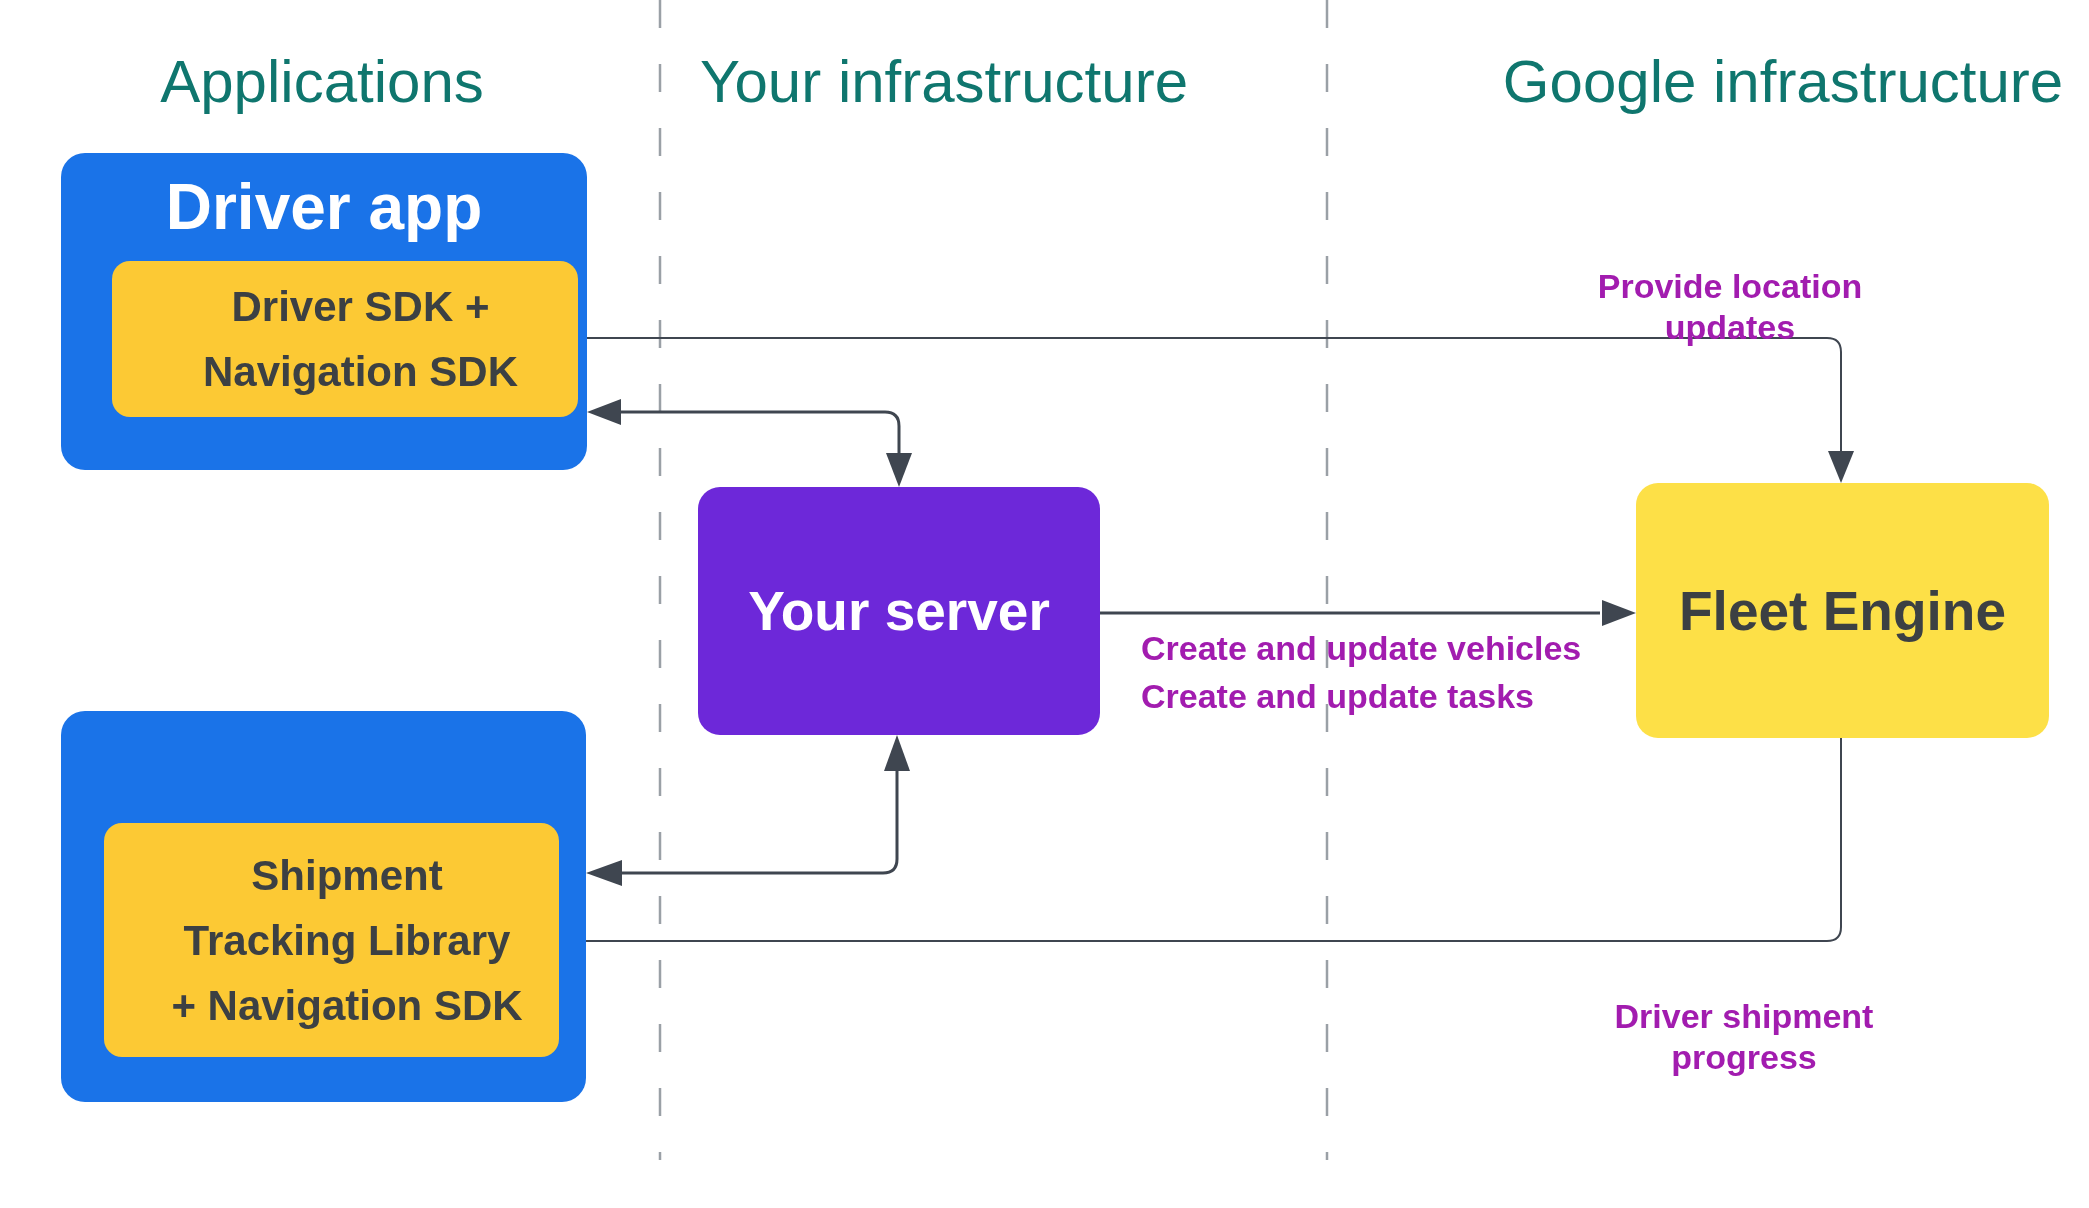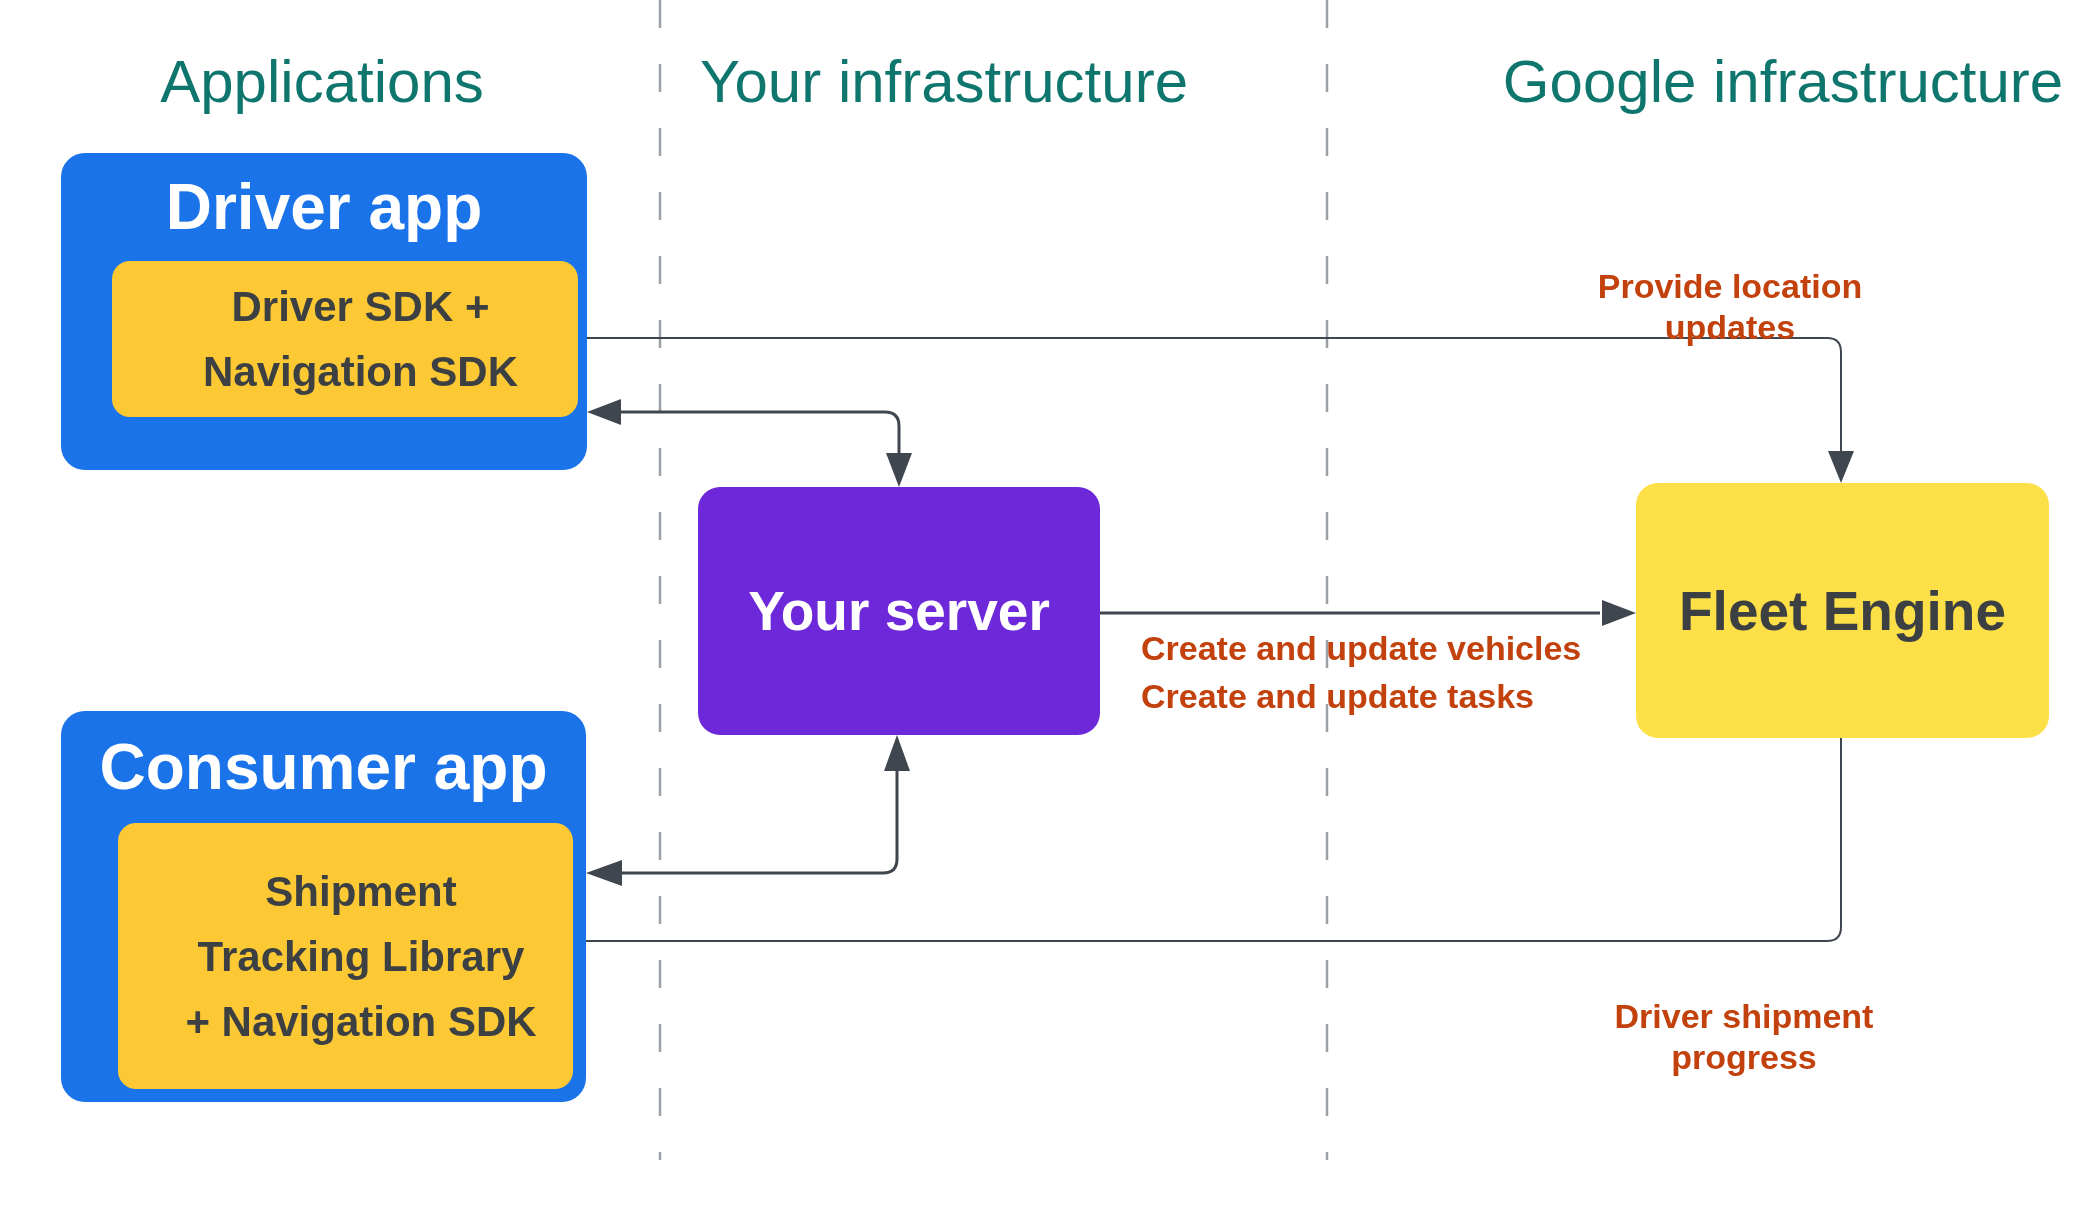--- a/index.html
+++ b/index.html
@@ -69,21 +69,21 @@
     justify-content: center;
     font-weight: 700;
     font-size: 55px;
     white-space: nowrap;
     border-radius: 22px;
   }
   .server-node { background: #6d28d9; color: #ffffff; }
   .fleet-node  { background: #fde047; color: #3c4043; }
   .edge-label {
     position: absolute;
-    color: #c2410c;
+    color: #a21caf;
     font-weight: 700;
     font-size: 34px;
     line-height: 48px;
     white-space: pre-line;
   }
   .edge-label.centered {
     transform: translateX(-50%);
     text-align: center;
     line-height: 41px;
   }
@@ -121,22 +121,21 @@
   <div class="col-header" style="left:944px;">Your infrastructure</div>
   <div class="col-header" style="left:1783px;">Google infrastructure</div>
 
   <div class="node blue-box" style="left:61px; top:153px; width:526px; height:317px;">
     <div class="app-title" style="height:108px;">Driver app</div>
     <div class="sdk-box yellow-box" style="left:51px; top:108px; width:435px; height:156px;">Driver SDK +
 Navigation SDK</div>
   </div>
 
   <div class="node blue-box" style="left:61px; top:711px; width:525px; height:391px;">
-    <div class="app-title" style="height:112px;">Consumer app</div>
-    <div class="sdk-box yellow-box" style="left:57px; top:112px; width:424px; height:266px;">Shipment
+    <div class="sdk-box yellow-box" style="left:43px; top:112px; width:424px; height:234px;">Shipment
 Tracking Library
 + Navigation SDK</div>
   </div>
 
   <div class="node big-node server-node" style="left:698px; top:487px; width:402px; height:248px;">Your server</div>
 
   <div class="node big-node fleet-node" style="left:1636px; top:483px; width:413px; height:255px;">Fleet Engine</div>
 
   <div class="edge-label centered" style="left:1730px; top:266px;">Provide location updates</div>
   <div class="edge-label" style="left:1141px; top:624px;">Create and update vehicles

